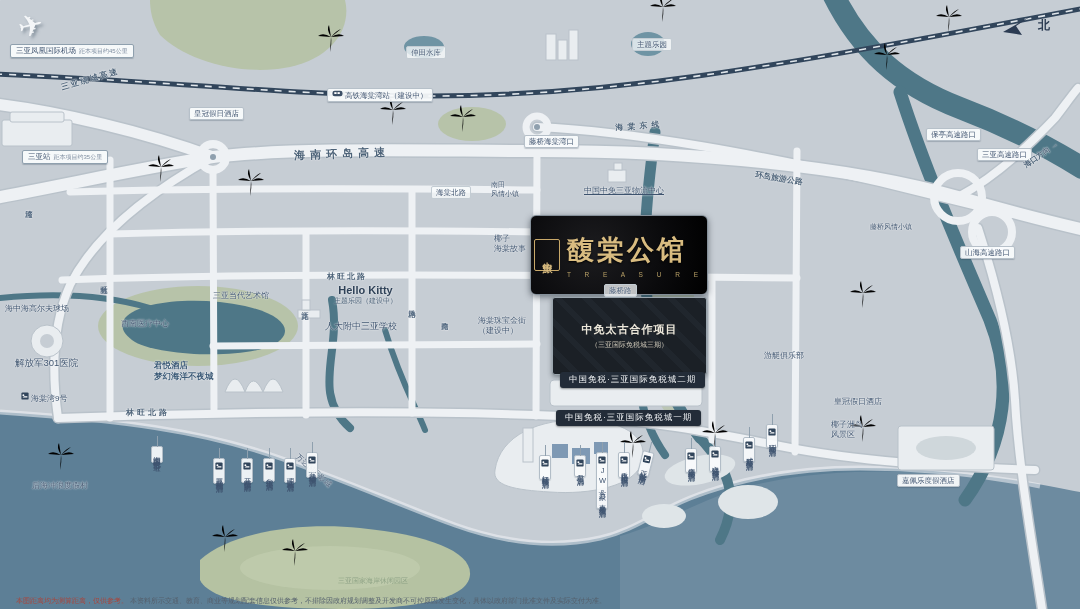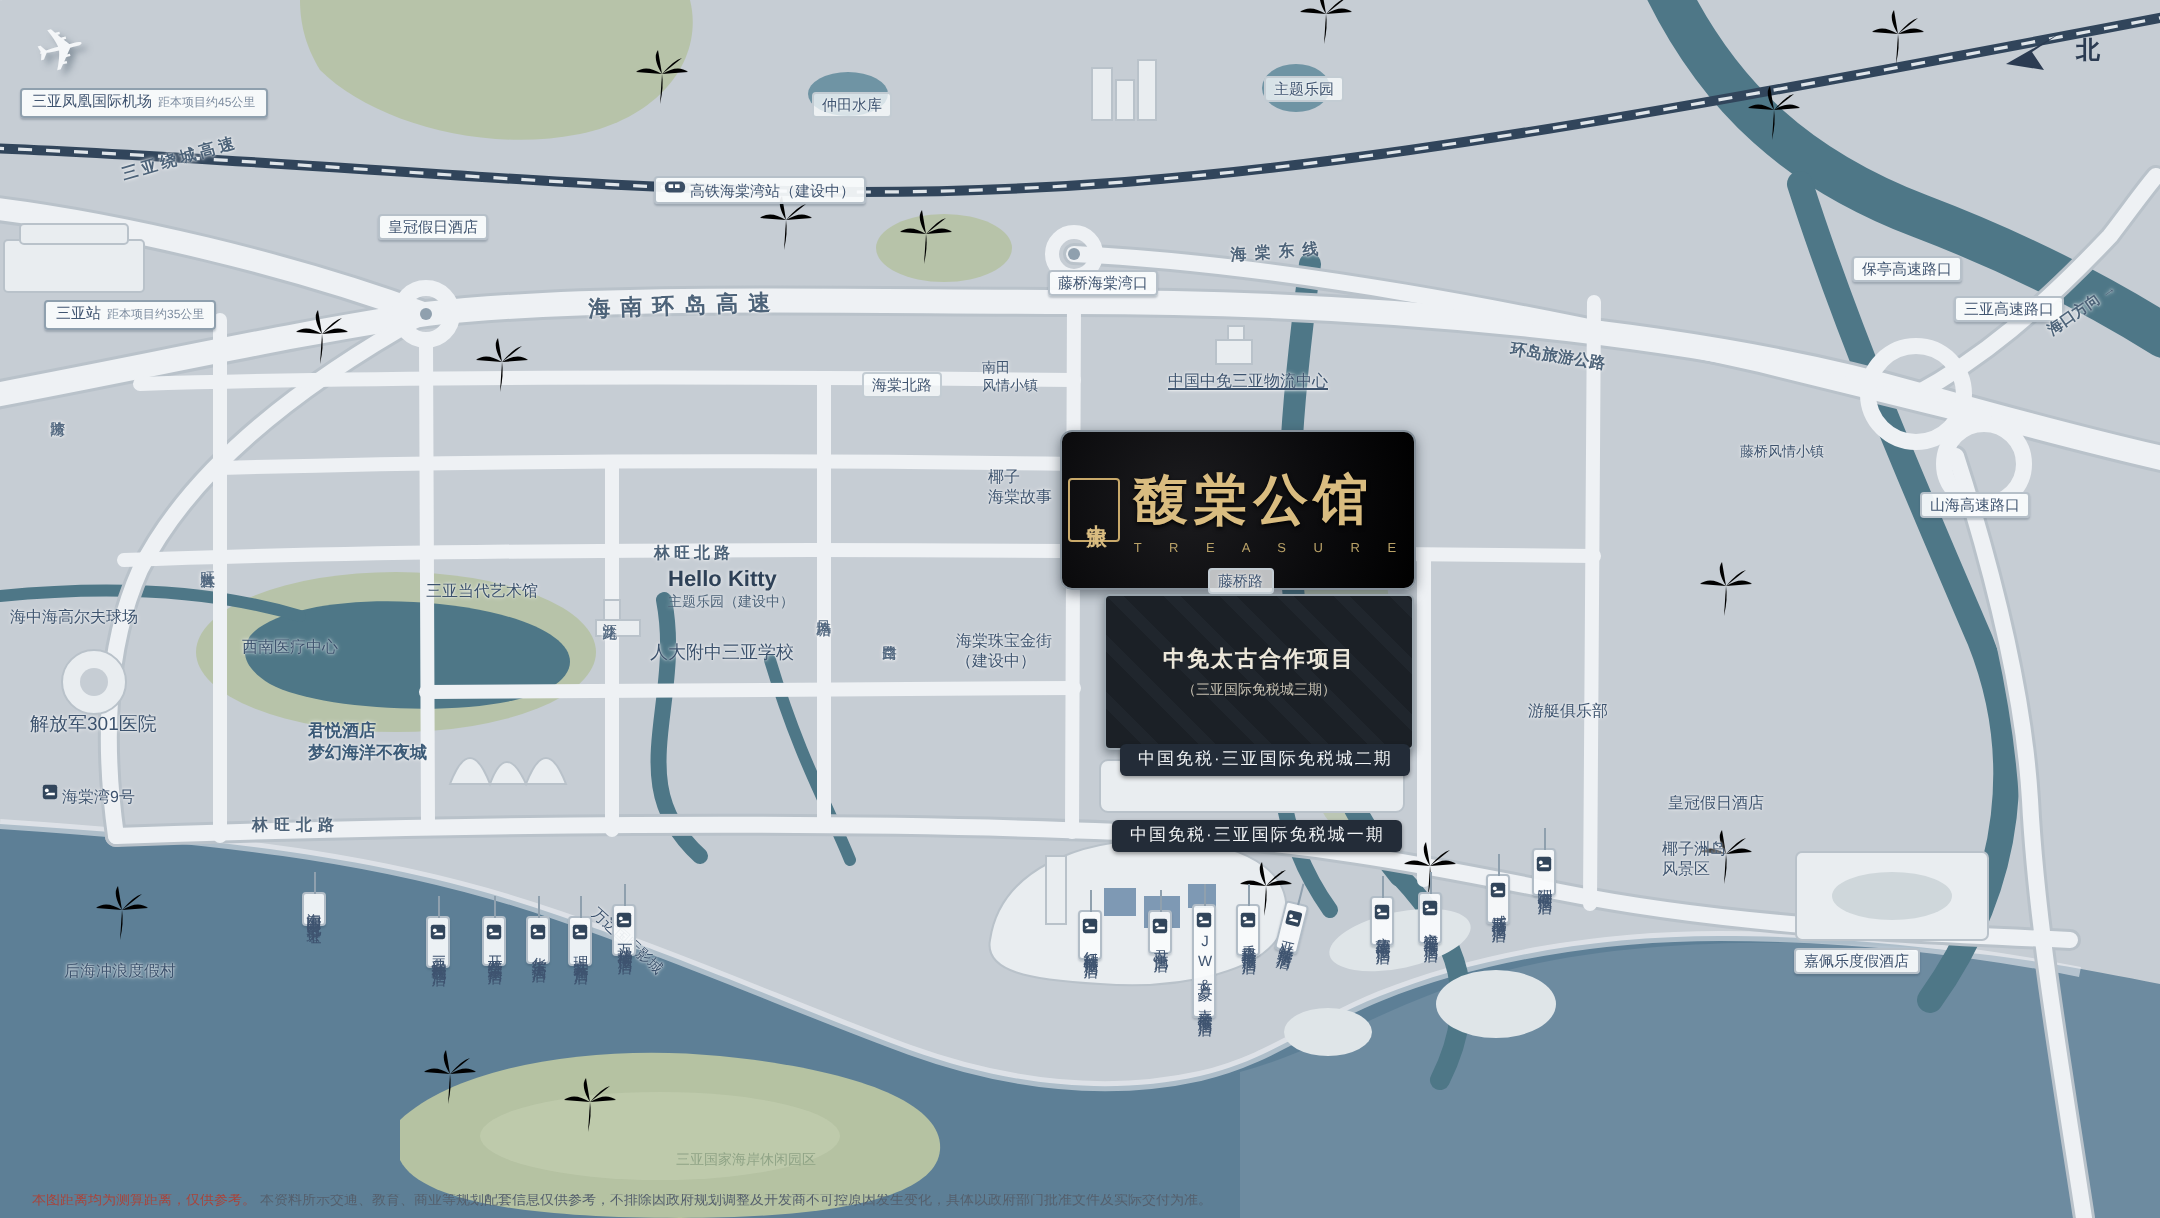--- a/index.html
+++ b/index.html
@@ -39,21 +39,21 @@
   
   #proj2{position:absolute;left:552px;top:297px;width:153px;height:76px;background:
     repeating-linear-gradient(45deg,#1b2026 0 14px,#20262d 14px 20px),#1b2026;
     border:1px solid #9aa5ad;border-radius:3px;display:flex;flex-direction:column;
     align-items:center;justify-content:center;box-shadow:0 2px 5px rgba(20,30,40,.45);}
   #proj2 .l1{color:#ece7da;font-size:11px;font-weight:bold;letter-spacing:1px;}
   #proj2 .l2{color:#c9c3b4;font-size:7px;margin-top:3px;}
   .dark-pill{position:absolute;background:#232c38;color:#f2f4f6;font-size:8.5px;
     padding:2px 9px;border-radius:3px;letter-spacing:1px;box-shadow:0 1px 2px rgba(0,0,0,.4);}
   
-  #hk{position:absolute;left:334px;top:284px;}
+  #hk{position:absolute;left:334px;top:284px;text-align:center;}
   #hk .t{font-size:11px;font-weight:bold;color:#2e4157;text-shadow:0 0 2px rgba(255,255,255,.9);}
   #hk .s{font-size:7px;color:#4d6379;text-shadow:0 0 2px rgba(255,255,255,.9);}
   
   #compass{position:absolute;left:1002px;top:14px;display:flex;align-items:center;gap:6px;}
   #compass .n{font-size:12px;font-weight:bold;color:#2b3b52;}
   
   #wm{position:absolute;right:8px;bottom:10px;font-size:25px;font-weight:bold;color:#fff;
     letter-spacing:1px;text-shadow:-2px -2px 0 #1a1a1a,2px -2px 0 #1a1a1a,-2px 2px 0 #1a1a1a,
     2px 2px 0 #1a1a1a,0 2px 0 #1a1a1a,2px 0 0 #1a1a1a,0 -2px 0 #1a1a1a,-2px 0 0 #1a1a1a;}
   

